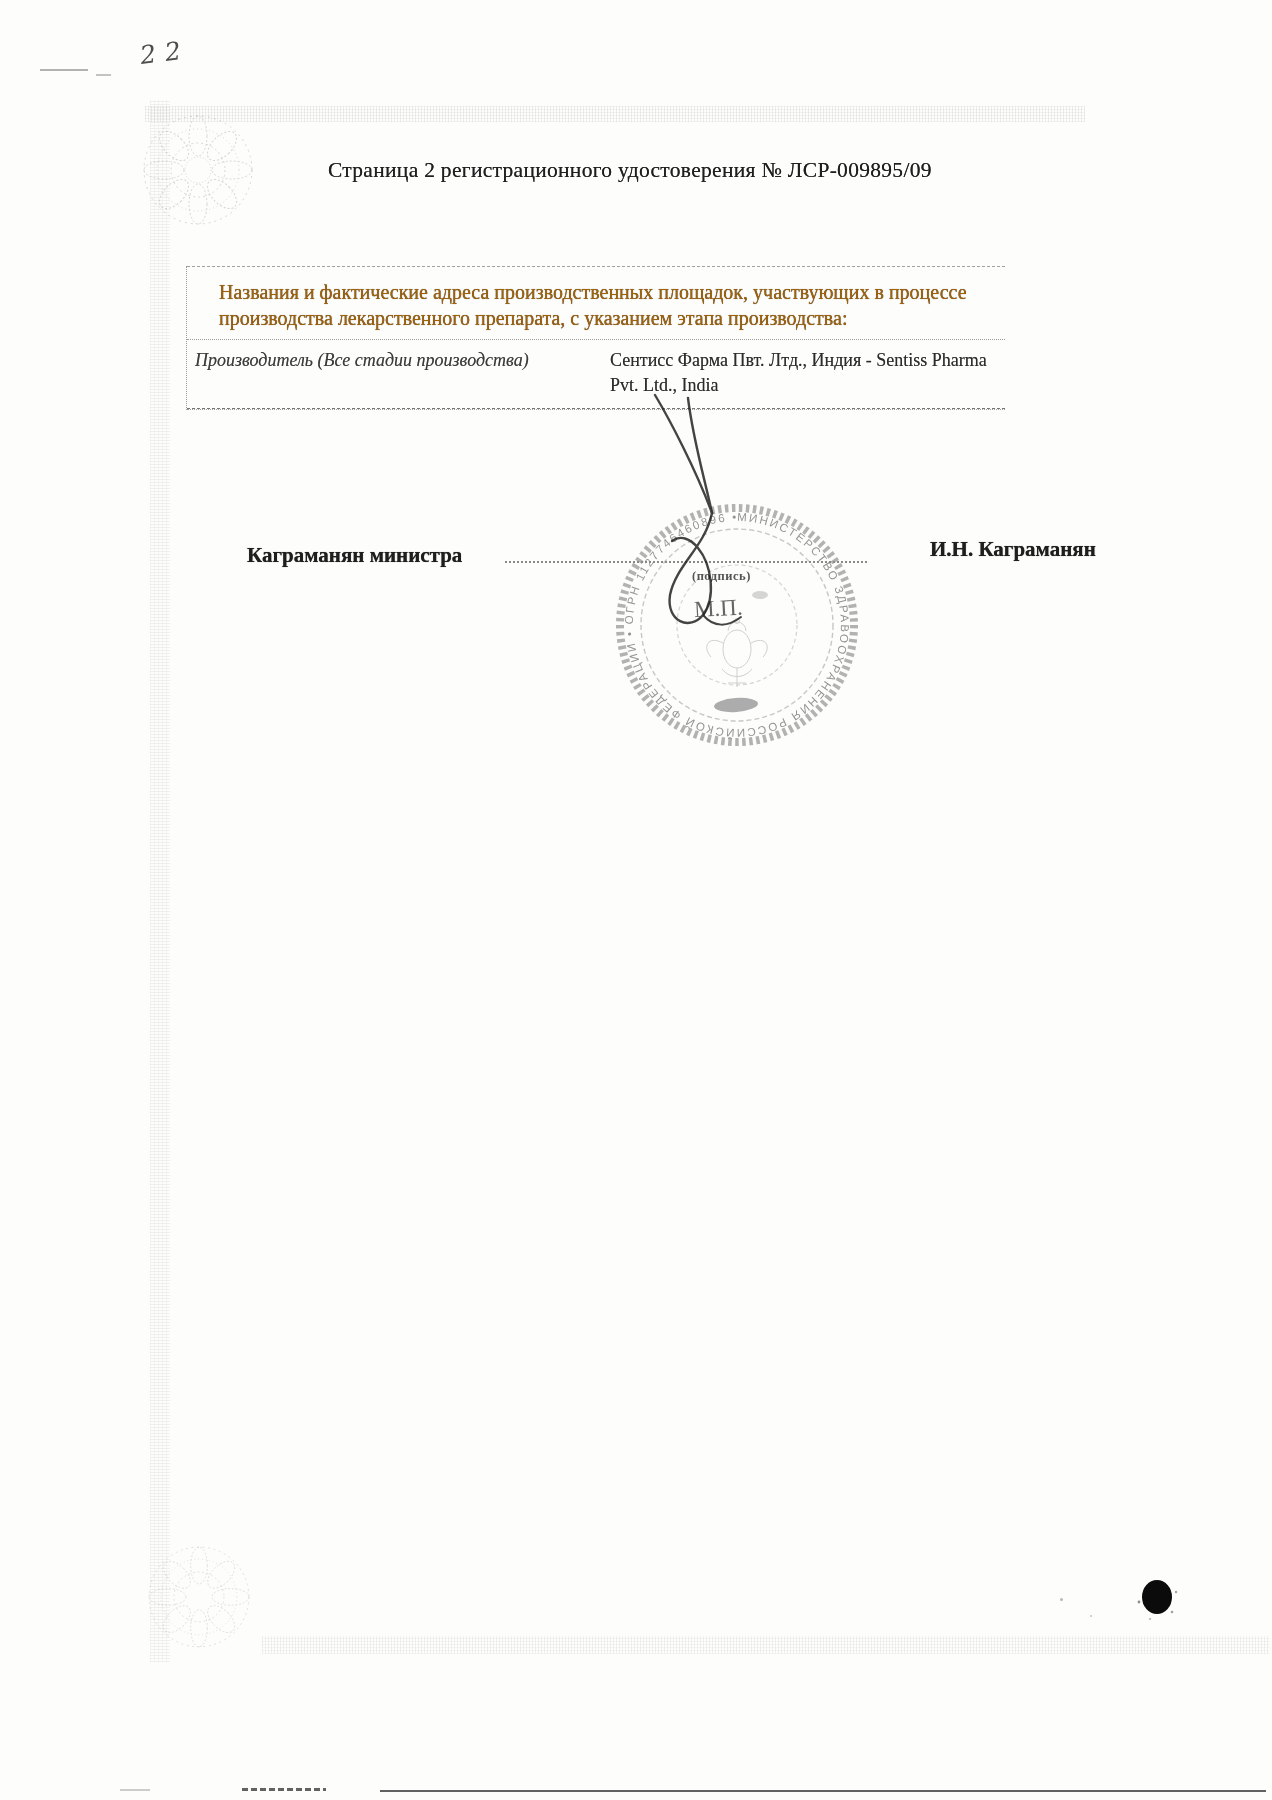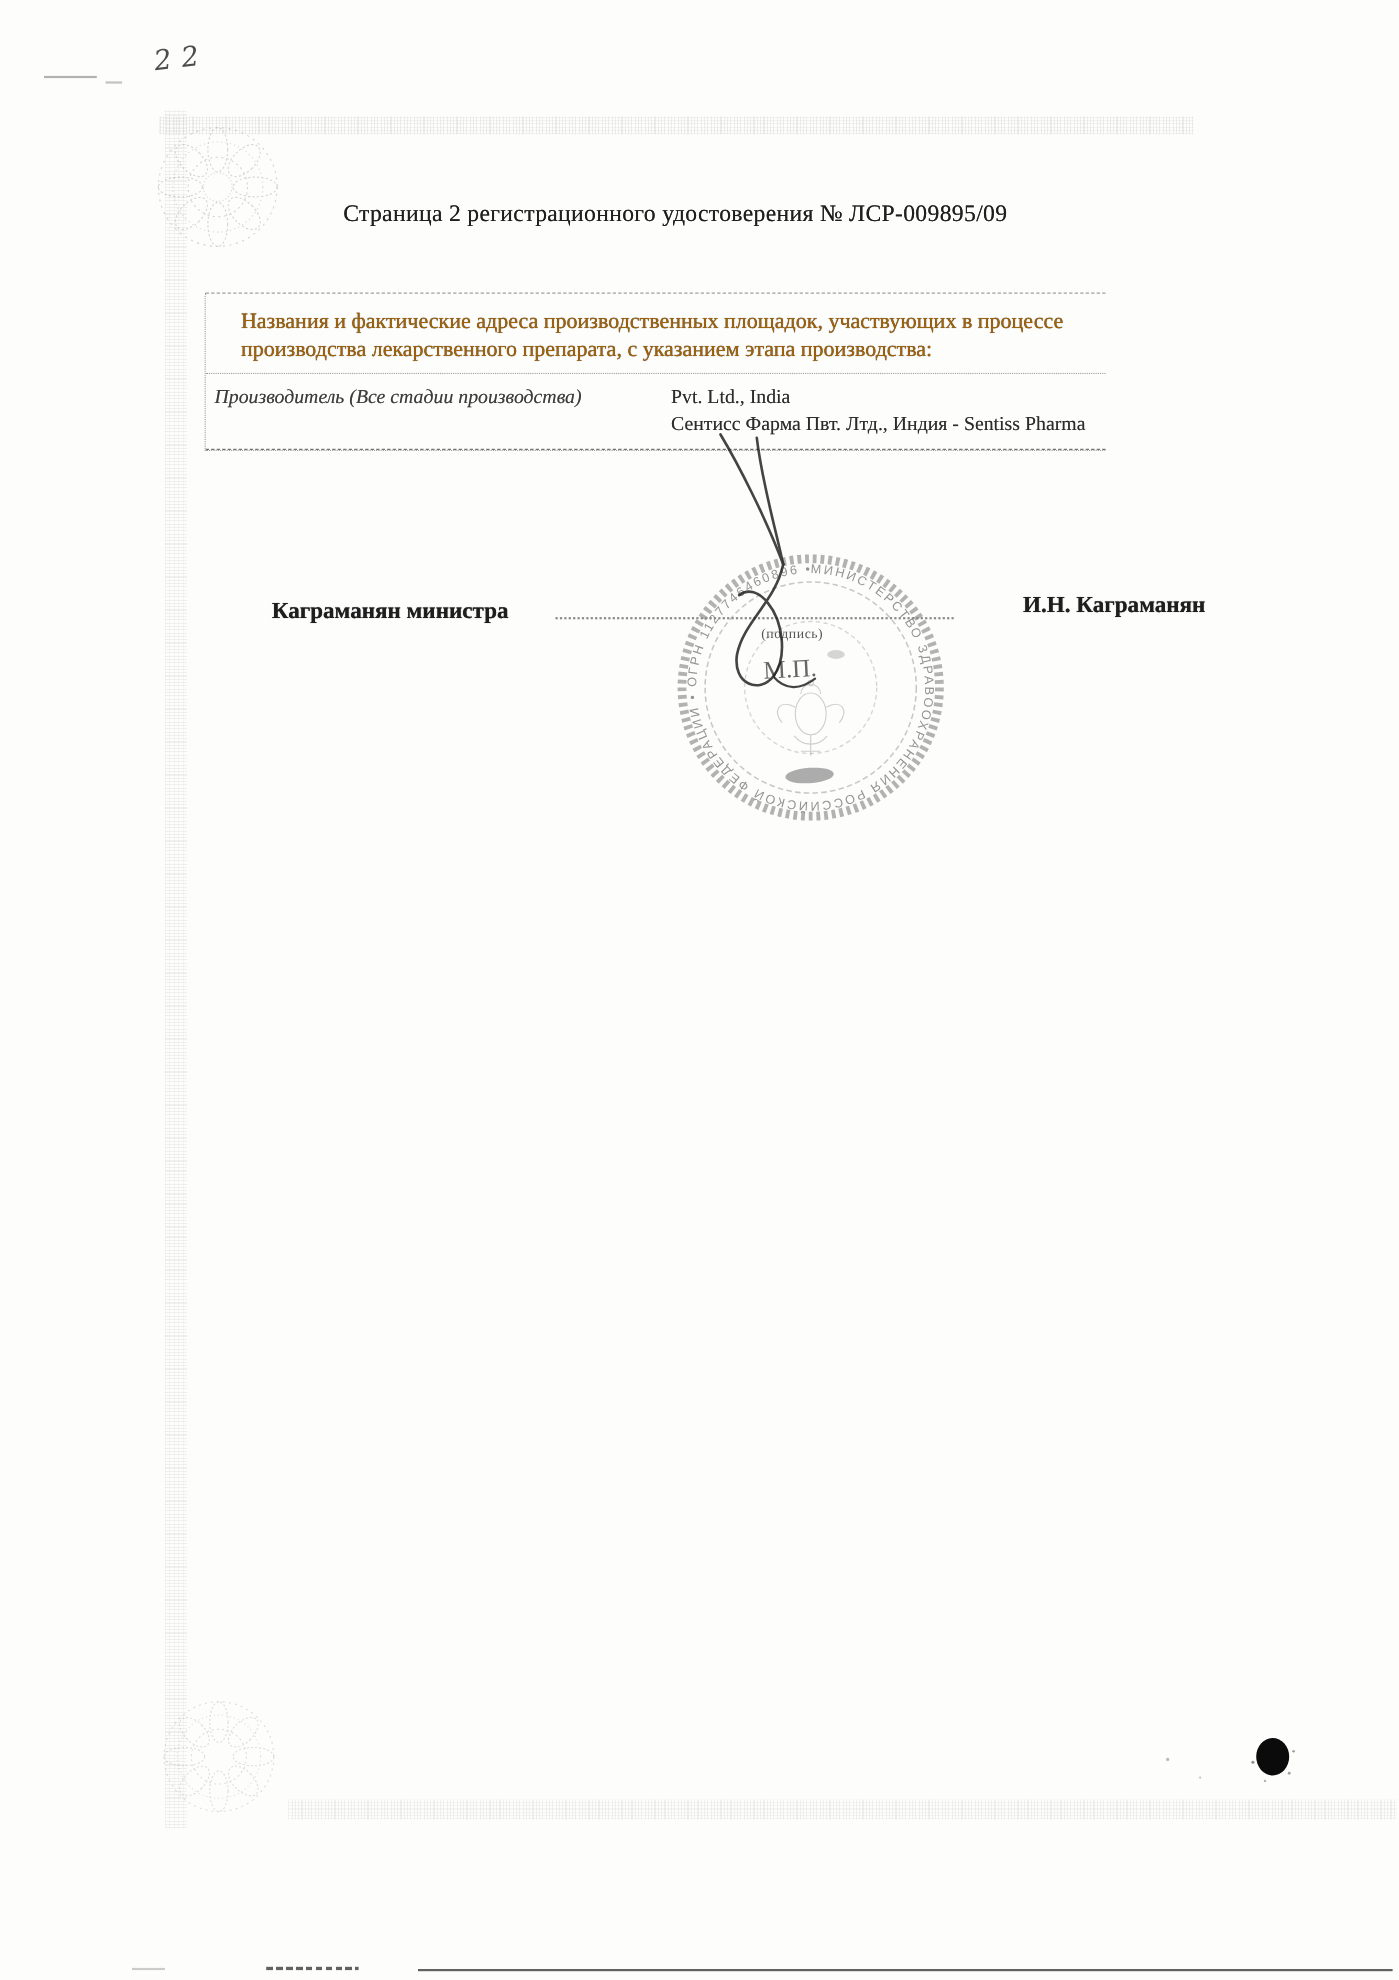--- a/index.html
+++ b/index.html
@@ -108,43 +108,43 @@
         <ellipse cx="32" cy="72" rx="20" ry="9"></ellipse>
         <ellipse cx="100" cy="72" rx="20" ry="9"></ellipse>
         <ellipse cx="42" cy="48" rx="10" ry="18" transform="rotate(-45 42 48)"></ellipse>
         <ellipse cx="90" cy="48" rx="10" ry="18" transform="rotate(45 90 48)"></ellipse>
         <ellipse cx="42" cy="96" rx="10" ry="18" transform="rotate(45 42 96)"></ellipse>
         <ellipse cx="90" cy="96" rx="10" ry="18" transform="rotate(-45 90 96)"></ellipse>
       </g>
     </g>
   </svg>
 
-  <div class="abs header-title" style="left:312px;top:158px;margin-top:24px;">Страница  2 регистрационного удостоверения № ЛСР-009895/09</div>
+  <div class="abs header-title" style="left:328px;top:158px;">Страница  2 регистрационного удостоверения № ЛСР-009895/09</div>
 
   <div class="abs tbl" style="left:186px;top:266px;">
     <div class="tbl-rule"></div>
     <div class="tbl-heading">
       <span>Названия и фактические адреса производственных площадок, участвующих в процессе</span>
       <span>производства лекарственного препарата, с указанием этапа производства:</span>
     </div>
     <div class="tbl-rule dots"></div>
     <div class="tbl-row">
       <div class="tbl-label">Производитель (Все стадии производства)</div>
       <div class="tbl-value">
+        <span>Сентисс Фарма Пвт. Лтд., Индия - Sentiss Pharma</span>
         <span>Pvt. Ltd., India</span>
-        <span>Сентисс Фарма Пвт. Лтд., Индия - Sentiss Pharma</span>
       </div>
     </div>
     <div class="tbl-rule dark"></div>
     <div class="tbl-rule dots"></div>
   </div>
 
   <div class="abs sig-bold" style="left:247px;top:543px;">Каграманян министра</div>
   <div class="abs sig-line" style="left:505px;top:561px;width:362px;"></div>
-  <div class="abs sig-caption" style="left:692px;top:569px;">(подпись)</div>
+  <div class="abs sig-caption" style="left:692px;top:569px;font-weight:bold;">(подпись)</div>
   <div class="abs sig-bold" style="left:910px;top:537px;margin-left:20px;">И.Н. Каграманян</div>
 
   <svg class="abs" style="left:610px;top:497px;" width="256" height="256" viewBox="0 0 256 256">
     <defs>
       <path id="ringPath" d="M 127,24 a 104,104 0 1,1 -0.1,0"></path>
     </defs>
     <g fill="none">
       <circle cx="127" cy="128" r="117" stroke="#8b8b8b" stroke-width="8" stroke-dasharray="3.5 3.5" opacity="0.65"></circle>
       <circle cx="127" cy="128" r="96" stroke="#9a9a9a" stroke-width="1.4" stroke-dasharray="5 3" opacity="0.55"></circle>
       <circle cx="127" cy="128" r="60" stroke="#a2a2a2" stroke-width="1.2" stroke-dasharray="4 3" opacity="0.45"></circle>

